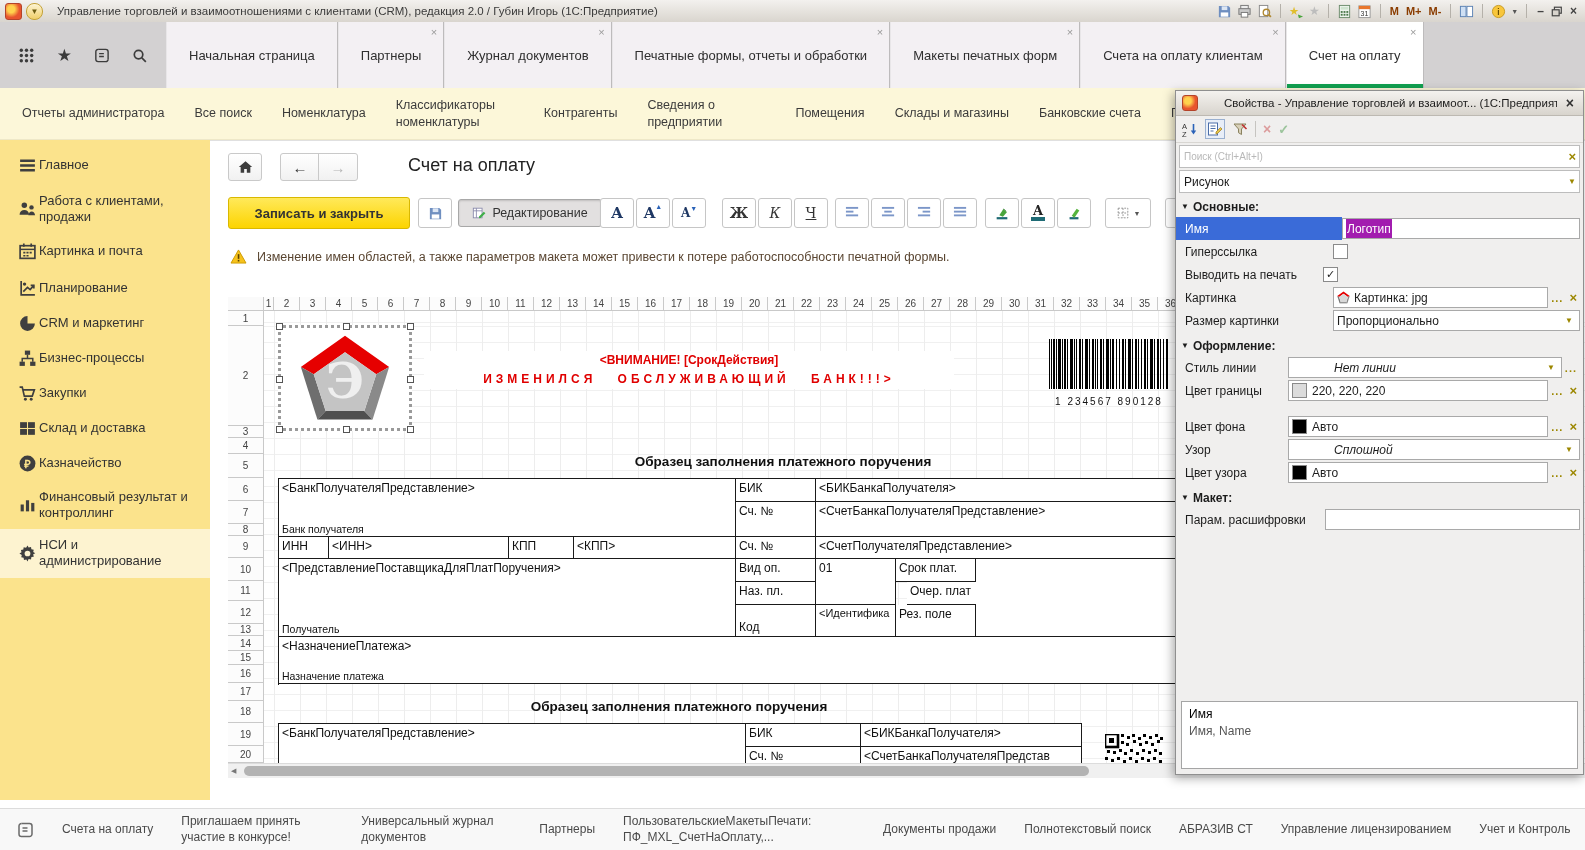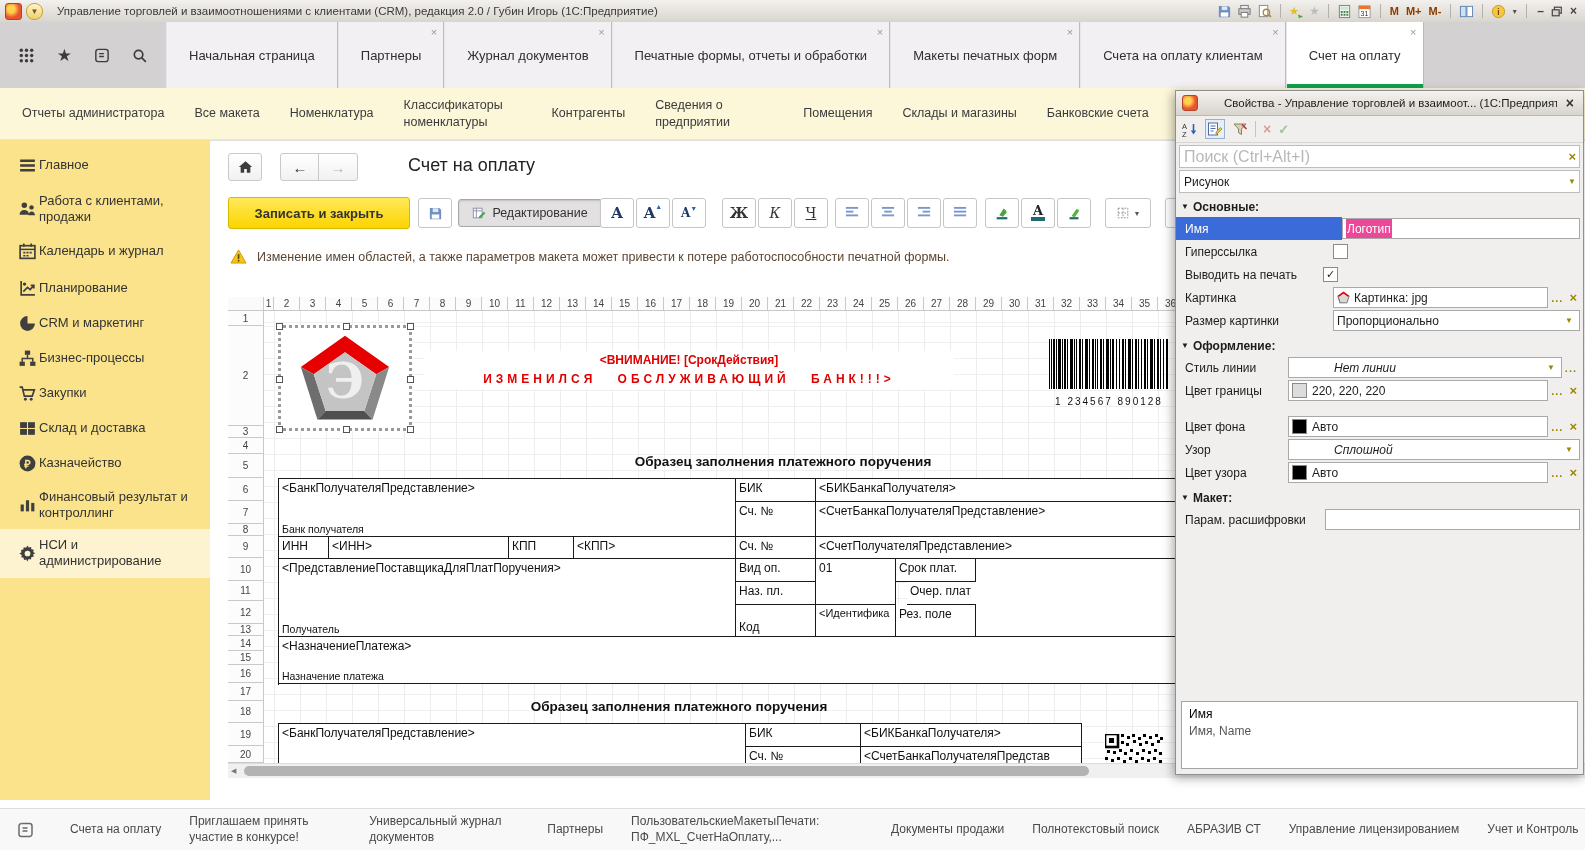--- a/index.html
+++ b/index.html
@@ -62,51 +62,51 @@
   .shtitle{position:absolute;text-align:center;font-weight:bold;font-size:13.5px;color:#111;background:transparent;}
   .ftable{position:absolute;border-left:1px solid #1a1a1a;border-top:1px solid #1a1a1a;}
   .sc{position:absolute;box-sizing:border-box;border-right:1px solid #1a1a1a;border-bottom:1px solid #1a1a1a;background:#fff;font-size:12px;color:#111;padding:2px 3px;overflow:hidden;white-space:nowrap;}
   .sc.two{display:flex;flex-direction:column;justify-content:space-between;padding-bottom:1px;}
   .sc .small{font-size:10.5px;}
   .qr{position:absolute;left:841px;top:423px;width:58px;height:29px;overflow:hidden;}
   .hscroll{position:absolute;left:18px;top:622px;right:0;height:14px;background:#f0f0f0;border-top:1px solid #dcdcdc;}
   .hthumb{position:absolute;left:16px;top:2px;width:845px;height:10px;background:#b3b3b3;border-radius:5px;}
   .harrow{position:absolute;left:3px;top:3px;font-size:7px;color:#777;}
   
-  .bottombar{position:absolute;left:0;top:808px;width:100%;height:42px;background:#f8f8f8;border-top:1px solid #dcdcdc;display:flex;align-items:center;gap:36px;padding-left:16px;box-sizing:border-box;}
+  .bottombar{position:absolute;left:0;top:808px;width:100%;height:42px;background:#f8f8f8;border-top:1px solid #dcdcdc;display:flex;align-items:center;gap:28px;padding-left:16px;box-sizing:border-box;}
   .bb-ico svg{width:18px;height:18px;display:block;}
   .bb-item{font-size:12px;color:#4a4a4a;line-height:1.3;cursor:default;}
   
   .pw{position:absolute;left:1175px;top:90px;width:409px;height:685px;background:#f0efee;border:1px solid #8f8f8f;box-shadow:-2px 3px 10px rgba(0,0,0,.35);box-sizing:border-box;font-size:12px;color:#1c1c1c;}
   .pw-title{height:24px;background:linear-gradient(#f4f2ef,#d8d4cd);border-bottom:1px solid #bdb9b2;display:flex;align-items:center;gap:6px;padding:0 6px;font-size:11.5px;}
   .pw-appicon{width:14px;height:14px;border-radius:3px;background:radial-gradient(circle at 35% 35%,#ffd24d 25%,#e8542e 60%);border:1px solid #b4432a;flex:none;}
   .pw-title-text{flex:1;white-space:nowrap;overflow:hidden;margin-left:20px;}
   .pw-close{font-size:14px;font-weight:bold;color:#333;padding:0 3px;}
   .pw-toolbar{height:26px;display:flex;align-items:center;gap:7px;padding:0 6px;border-bottom:1px solid #d8d6d2;}
   .pw-toolbar svg{width:16px;height:16px;display:block;}
   .pwt-x{color:#dc9c9c;font-size:14px;font-weight:bold;}
   .pwt-ok{color:#9cc49c;font-size:13px;font-weight:bold;}
   .pwt-sep{width:1px;height:16px;background:#c6c4c0;}
   .pw-search,.pw-combo{height:21px;margin:2px 3px 0 3px;border:1px solid #bdbdbd;background:#fff;display:flex;align-items:center;}
-  .pw-search input{flex:1;border:0;outline:none;font-size:16px;font-family:"Liberation Sans",sans-serif;padding:0 4px;color:#333;background:transparent;}
+  .pw-search input{flex:1;border:0;outline:none;font-size:10px;font-family:"Liberation Sans",sans-serif;padding:0 4px;color:#333;background:transparent;}
   .pw-search input::placeholder{color:#b8b8b8;}
   .pw-combo span.obj{flex:1;padding:0 4px;}
   .olive{color:#9c8700;font-weight:bold;padding:0 3px;flex:none;}
   .olive.arr{font-size:8px;}
   .olive.dots{font-size:11px;letter-spacing:1px;}
   .olive.x{font-size:13px;}
   .psec{display:flex;align-items:center;gap:4px;height:21px;padding-left:5px;font-weight:bold;margin-top:3px;}
   .psec .tri{font-size:8px;}
   .prow{display:flex;align-items:center;height:23px;padding:0 3px 0 9px;}
   .plab{width:148px;flex:none;}
   .plab.w2{width:103px;}
   .plab.blue{background:#3a6bd8;color:#fff;height:23px;display:flex;align-items:center;margin-left:-9px;padding-left:9px;margin-right:0;width:157px;}
   .pfield{flex:1;height:19px;border:1px solid #a9a9a9;background:#fff;display:flex;align-items:center;padding:0 3px;overflow:hidden;white-space:nowrap;}
   .pfield .ind{padding-left:42px;font-style:italic;}
-  .selval{background:#ec4899;color:#fff;padding:8px 1px;}
+  .selval{background:#a21caf;color:#fff;padding:8px 1px;}
   .chk{width:13px;height:13px;border:1px solid #8a8a8a;background:#fff;font-size:11px;line-height:12px;text-align:center;color:#222;flex:none;}
   .swatch{width:13px;height:13px;border:1px solid #8a8a8a;margin-right:5px;flex:none;}
   .picico svg{width:13px;height:13px;margin-right:4px;display:block;}
   .pw-footer{position:absolute;left:5px;right:5px;bottom:5px;height:68px;border:1px solid #a5a5a5;background:#fff;padding:5px 7px;box-sizing:border-box;}
   .pw-footer .f1{color:#000;}
   .pw-footer .f2{color:#555;margin-top:3px;}
   .gap12{height:13px;}
 </style>
 </head>
 <body>
@@ -255,21 +255,21 @@
       <div class="tab active">
         <span class="tab-label">Счет на оплату</span>
         <span class="tab-close">×</span>
         <span class="tab-underline"></span>
       </div>
     </div>
 </div>
 
 <div class="linkbar">
     <span class="lnk">Отчеты администратора</span>
-    <span class="lnk">Все макета</span>
+    <span class="lnk">Все поиск</span>
     <span class="lnk">Номенклатура</span>
     <span class="lnk wrap">Классификаторы номенклатуры</span>
     <span class="lnk">Контрагенты</span>
     <span class="lnk wrap">Сведения о предприятии</span>
     <span class="lnk">Помещения</span>
     <span class="lnk">Склады и магазины</span>
     <span class="lnk">Банковские счета</span>
     <span class="lnk">Проекты</span>
     <span class="lnk">График</span>
   </div>
@@ -296,21 +296,21 @@
     </div>
     <div class="sb-item" style="margin-bottom: 2px;">
       <span class="sb-ico">
         <svg viewBox="0 0 18 18" fill="none" stroke="#3f3f3f">
           <rect x="2" y="3.5" width="14" height="12" stroke-width="1.6"></rect>
           <path d="M2 7h14" stroke-width="1.4"></path>
           <path d="M5.5 1.5v3M12.5 1.5v3" stroke-width="1.6"></path>
           <path d="M5 10h2M8 10h2M11 10h2M5 13h2M8 13h2" stroke-width="1.6"></path>
         </svg>
       </span>
-      <span class="sb-label">Календарь и журнал</span>
+      <span class="sb-label">Картинка и почта</span>
     </div>
     <div class="sb-item">
       <span class="sb-ico">
         <svg viewBox="0 0 18 18" fill="none" stroke="#3f3f3f" stroke-width="1.6">
           <path d="M3 2v13h13"></path>
           <path d="M5 12l4-4 2.5 2 3.5-4"></path>
           <path d="M15 9V6h-3"></path>
           <circle cx="6.2" cy="4.8" r="1.6" fill="#3f3f3f" stroke="none"></circle>
         </svg>
       </span>

